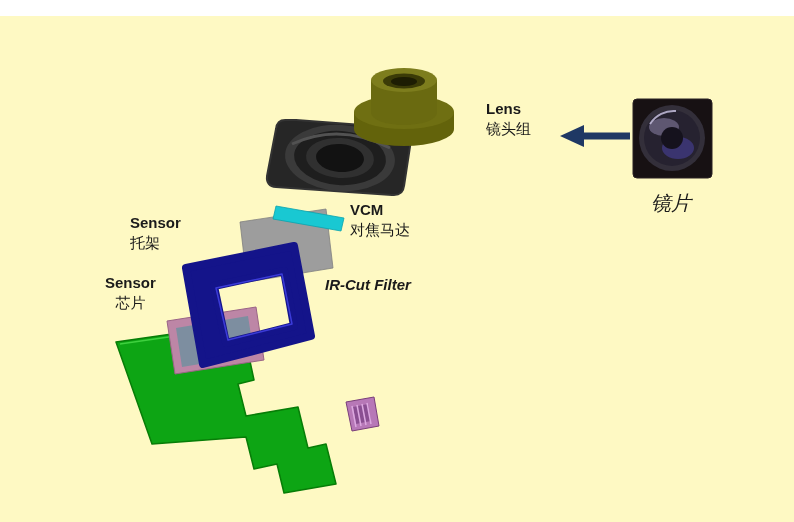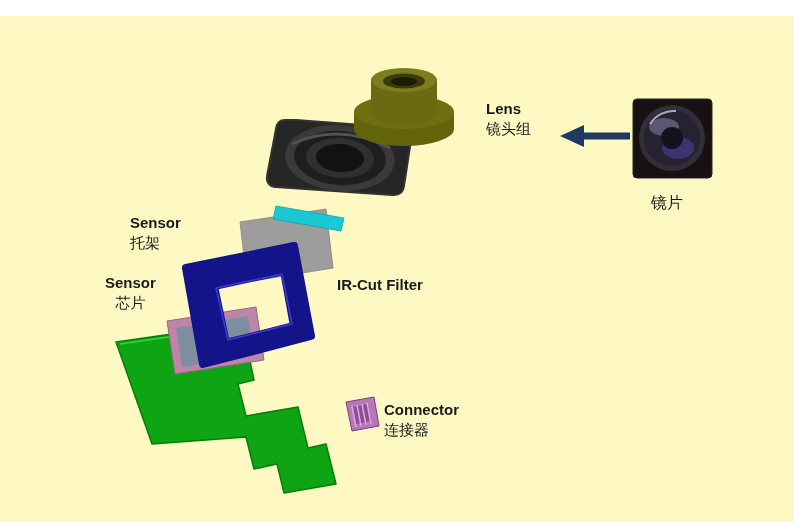--- a/index.html
+++ b/index.html
@@ -14,21 +14,21 @@
   }
   .parts-svg { position:absolute; left:0; top:0; }
   .label {
     position:absolute;
     color:#1a1a1a;
     font-size:15px;
     line-height:20px;
     white-space:nowrap;
   }
   .label .en { font-weight:700; }
-  .label.cn-only { font-size:16px; }
+  .label.cn-only { font-size:20px;font-style:italic; }
 </style>
 </head>
 <body>
 
 <div class="canvas">
 
   <svg class="parts-svg" width="794" height="522" viewBox="0 0 794 522">
 
     <g>
       <path d="M296,104 L402,112 Q412,113 411,124 L404,170 Q403,180 392,179 L276,171 Q266,170 267,160 L276,113 Q277,103 287,104 Z" stroke="#333333" stroke-width="2" stroke-linejoin="round" fill="#262626"></path>
@@ -96,38 +96,38 @@
       <line x1="584" y1="120" x2="630" y2="120" stroke-width="7" stroke="#1f3864"></line>
       <polygon points="560,120 584,109 584,131" fill="#1f3864"></polygon>
     </g>
   </svg>
 
   <div class="label" style="left:486px; top:83px;">
     <div class="en">Lens</div>
     <div class="zh">镜头组</div>
   </div>
 
+  <div class="label" style="left:350px; top:184px;">
+    <div class="en">VCM</div>
+    <div class="zh">对焦马达</div>
+  </div>
 
   <div class="label" style="left:130px; top:197px;">
     <div class="en">Sensor</div>
     <div class="zh">托架</div>
   </div>
 
-  <div class="label" style="left:337px; top:259px;">
+  <div class="label" style="left:325px; top:259px;font-style:italic;">
     <div class="en">IR-Cut Filter</div>
   </div>
 
   <div class="label" style="left:105px; top:257px;text-align:center;">
     <div class="en">Sensor</div>
     <div class="zh">芯片</div>
   </div>
 
-  <div class="label" style="left:384px; top:384px;">
-    <div class="en">Connector</div>
-    <div class="zh">连接器</div>
-  </div>
 
 
   <div class="label cn-only" style="left:651px; top:177px;">
     <div class="zh">镜片</div>
   </div>
 
 </div>
 
 </body></html>

